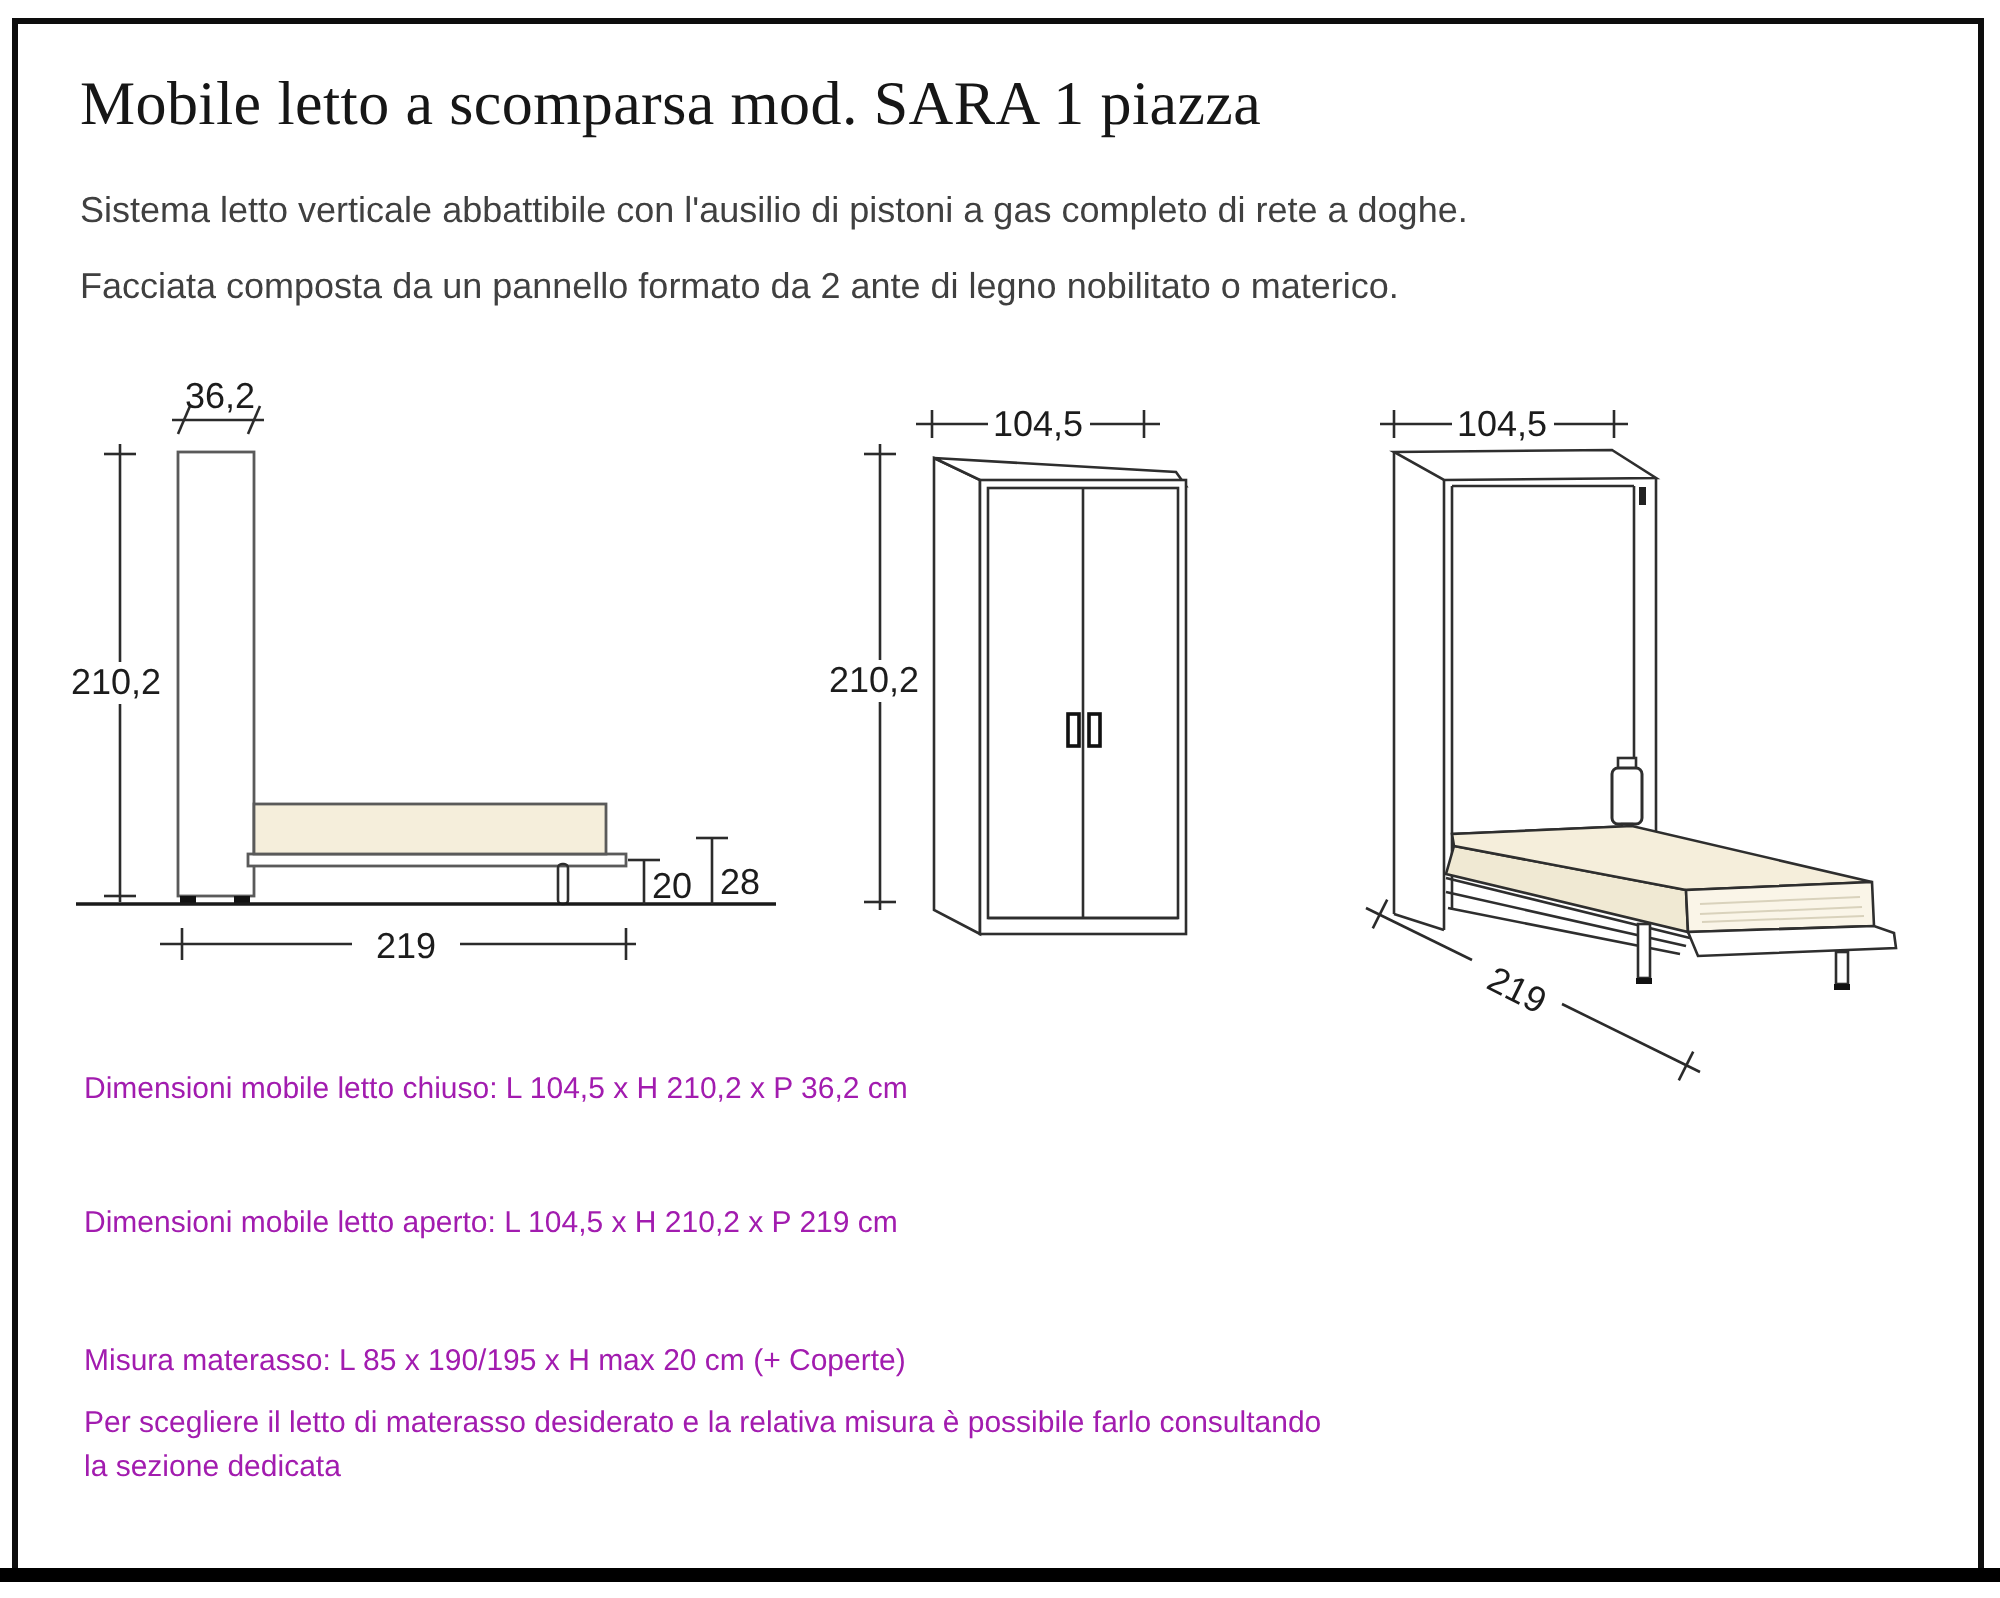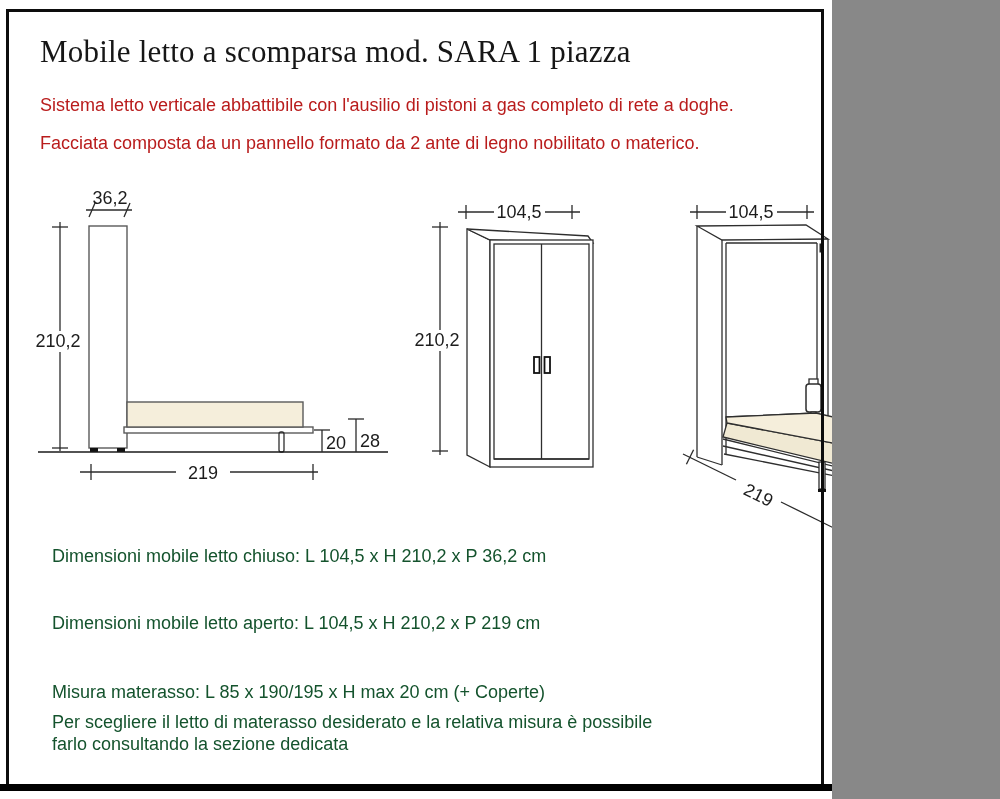--- a/index.html
+++ b/index.html
@@ -1,27 +1,27 @@
 <!DOCTYPE html>
 <html><head>
 <meta charset="utf-8">
 <style>
   html,body{margin:0;padding:0;background:#888;}
-  .sheet{position:relative;width:832px;height:799px;background:#ffffff;overflow:hidden;
+  .sheet{position:relative;width:1000px;height:799px;background:#ffffff;overflow:hidden;
          font-family:"Liberation Sans",sans-serif;color:#141414;}
   .frame{position:absolute;left:6px;top:9px;right:8px;bottom:15px;
          border:3px solid #0d0d0d;border-bottom:none;pointer-events:none;}
   .bottom-bar{position:absolute;left:0;right:0;bottom:8px;height:7px;background:#000;}
   .title{position:absolute;left:40px;top:34px;margin:0;
          font-family:"Liberation Serif",serif;font-weight:400;font-size:31px;
          letter-spacing:.2px;color:#161616;white-space:nowrap;}
-  .intro{position:absolute;left:40px;margin:0;font-size:18px;color:#b91c1c;white-space:nowrap;}
+  .intro{position:absolute;left:40px;margin:0;font-size:18px;color:#404040;white-space:nowrap;}
   .intro.l1{top:95px;}
   .intro.l2{top:133px;}
-  .spec{position:absolute;left:42px;margin:10px;font-size:18px;color:#14532d;white-space:nowrap;}
+  .spec{position:absolute;left:42px;margin:0;font-size:15px;color:#a21caf;white-space:nowrap;}
   .spec.s1{top:536px;} .spec.s2{top:603px;} .spec.s3{top:619px;} .spec.s4{top:672px;}
   .spec.s5{top:701px;line-height:22px;white-space:normal;max-width:630px;}
   svg.drawing{position:absolute;left:0;top:0;}
   svg .dim{stroke:#2b2b2b;stroke-width:1.3;fill:none;}
   svg .art{stroke:#2e2e2e;stroke-width:1.3;fill:none;}
   svg .artfill{stroke:#2e2e2e;stroke-width:1.3;fill:#ffffff;}
   svg .soft{stroke:#5a5a5a;stroke-width:1.4;}
   svg text{font-family:"Liberation Sans",sans-serif;font-size:18px;fill:#1c1c1c;stroke:none;}
   svg .lblbg{fill:#ffffff;stroke:none;}
 </style>

